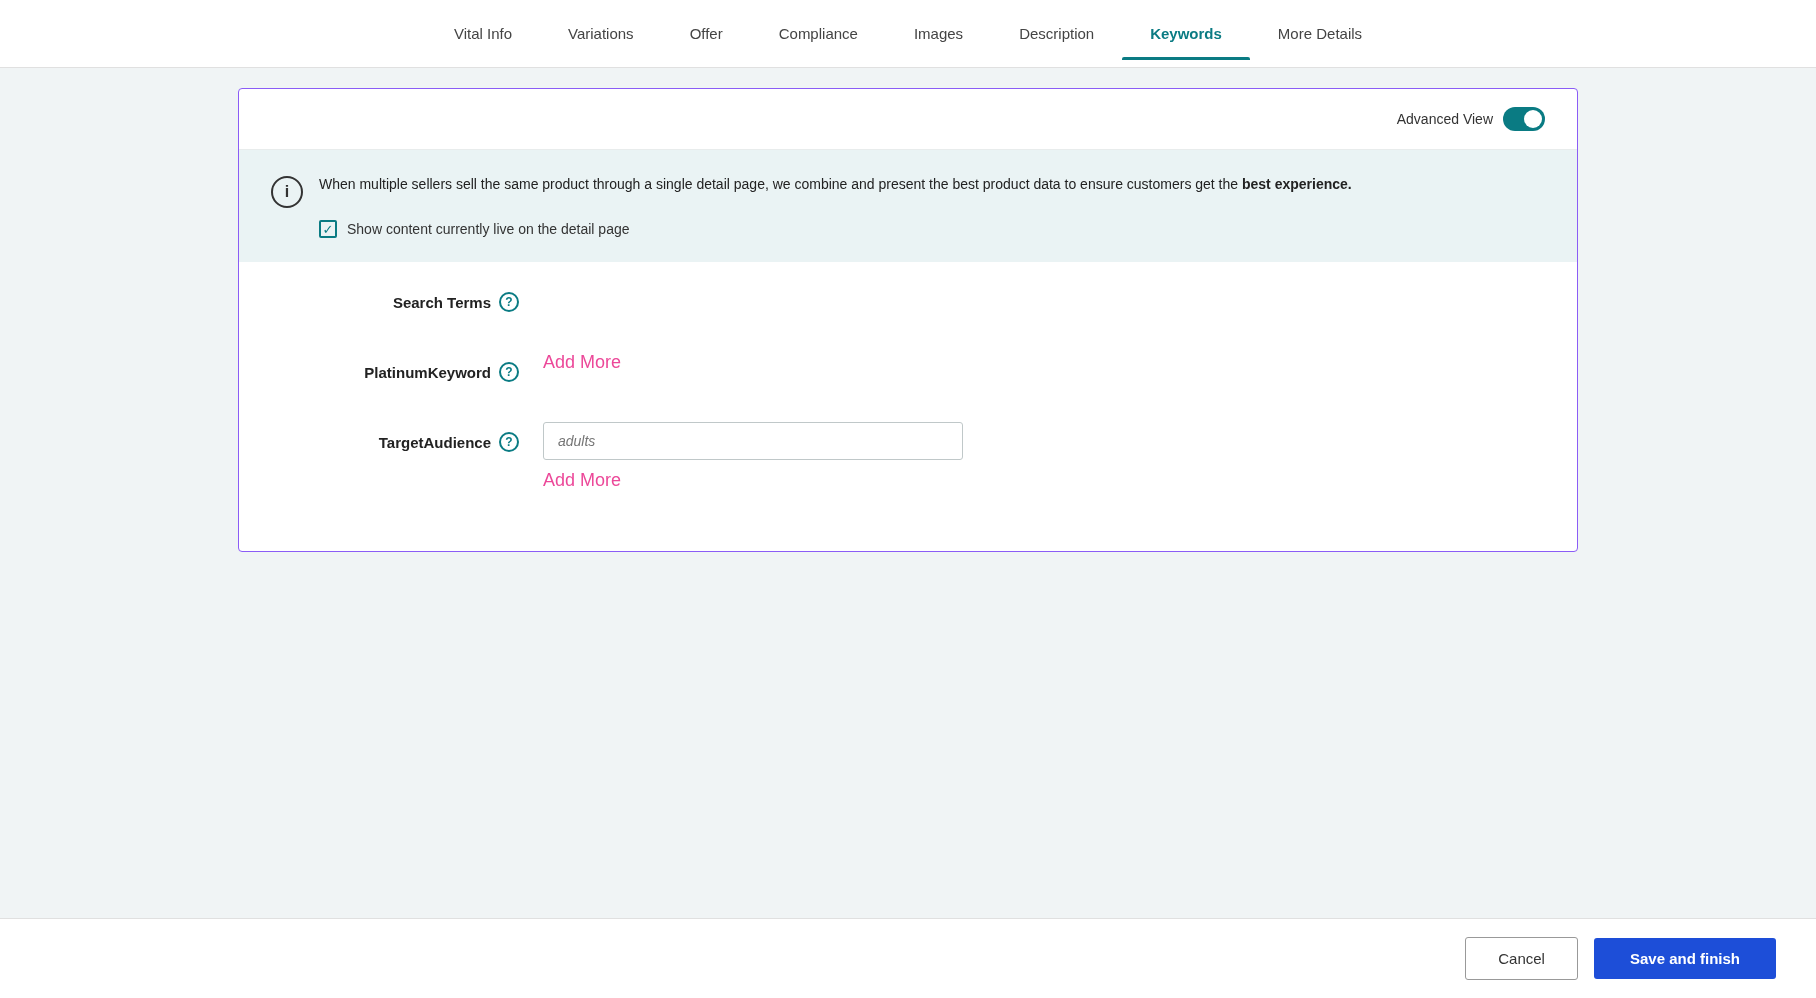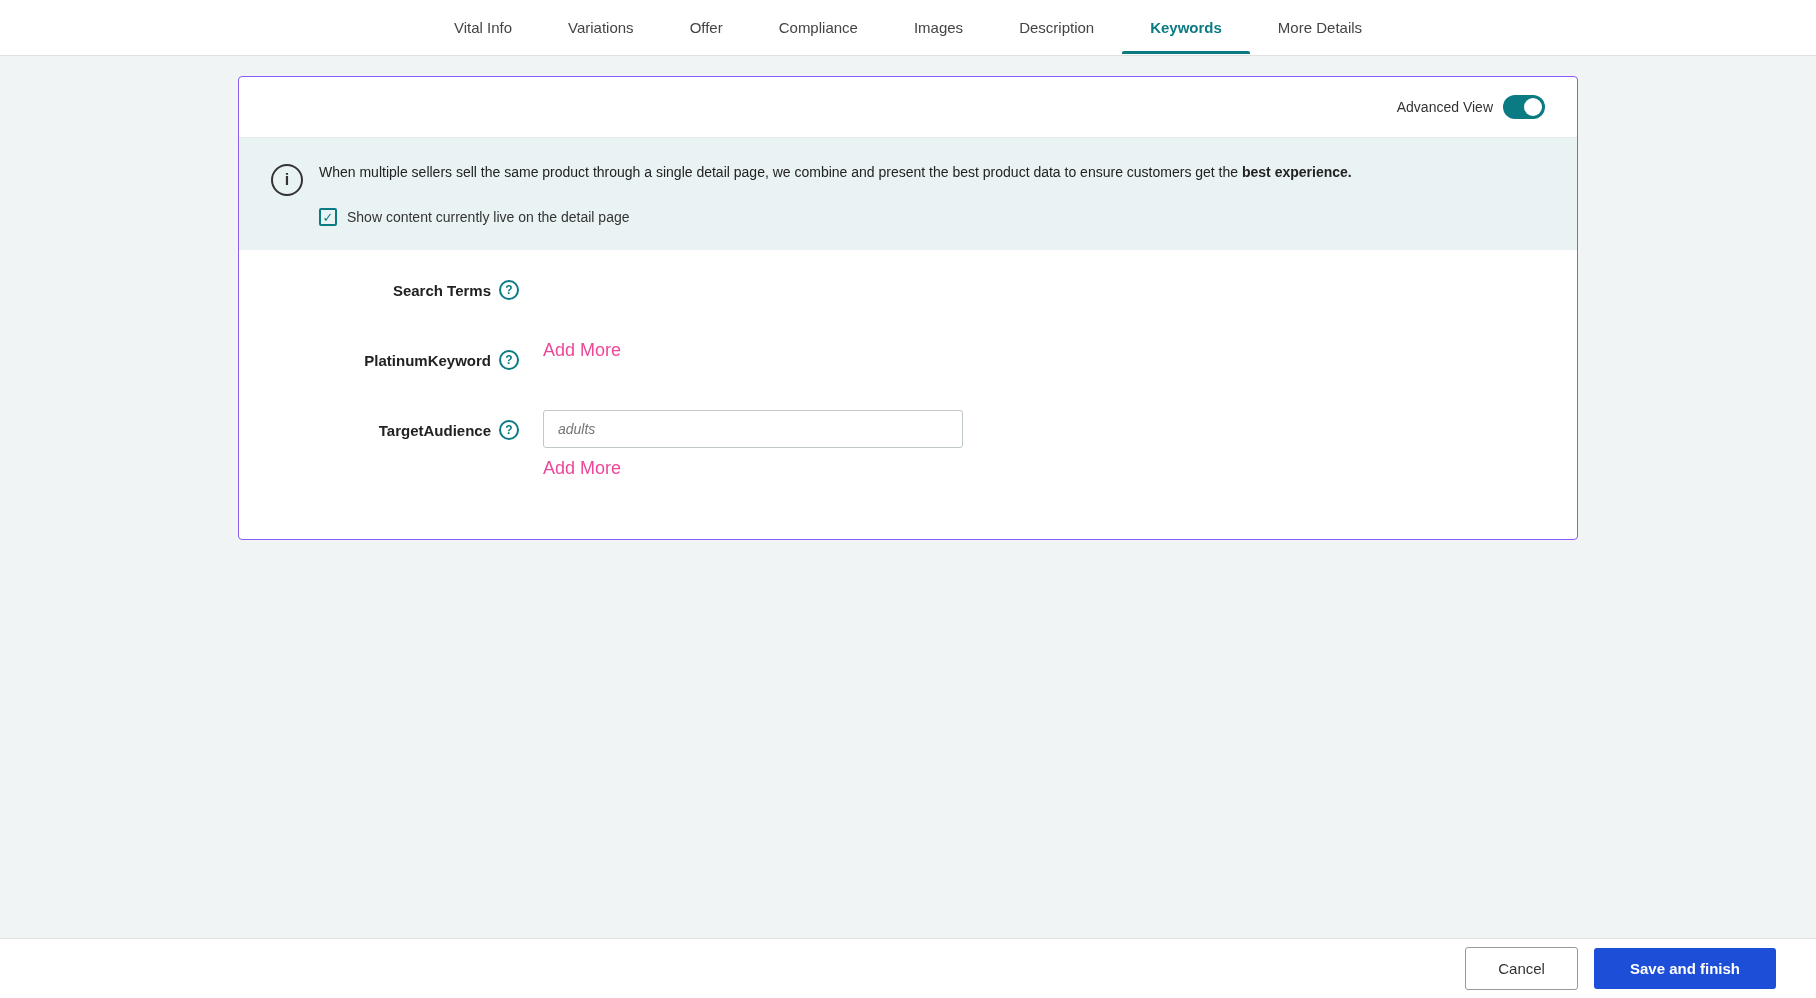--- a/index.html
+++ b/index.html
@@ -12,21 +12,21 @@
     }
 
     
     .top-nav {
       background: #fff;
       border-bottom: 1px solid #e0e0e0;
       display: flex;
       justify-content: center;
       align-items: center;
       padding: 0 40px;
-      height: 56px;
+      height: 68px;
       gap: 0;
     }
     .nav-item {
       padding: 16px 28px;
       font-size: 15px;
       color: #444;
       cursor: pointer;
       position: relative;
       white-space: nowrap;
     }
@@ -241,21 +241,21 @@
       bottom: 0;
       left: 0;
       right: 0;
       background: #fff;
       border-top: 1px solid #e0e0e0;
       display: flex;
       justify-content: flex-end;
       align-items: center;
       padding: 16px 40px;
       gap: 16px;
-      height: 60px;
+      height: 80px;
     }
     .btn-cancel {
       padding: 12px 32px;
       border: 1px solid #999;
       background: #fff;
       border-radius: 3px;
       font-size: 15px;
       color: #333;
       cursor: pointer;
     }

